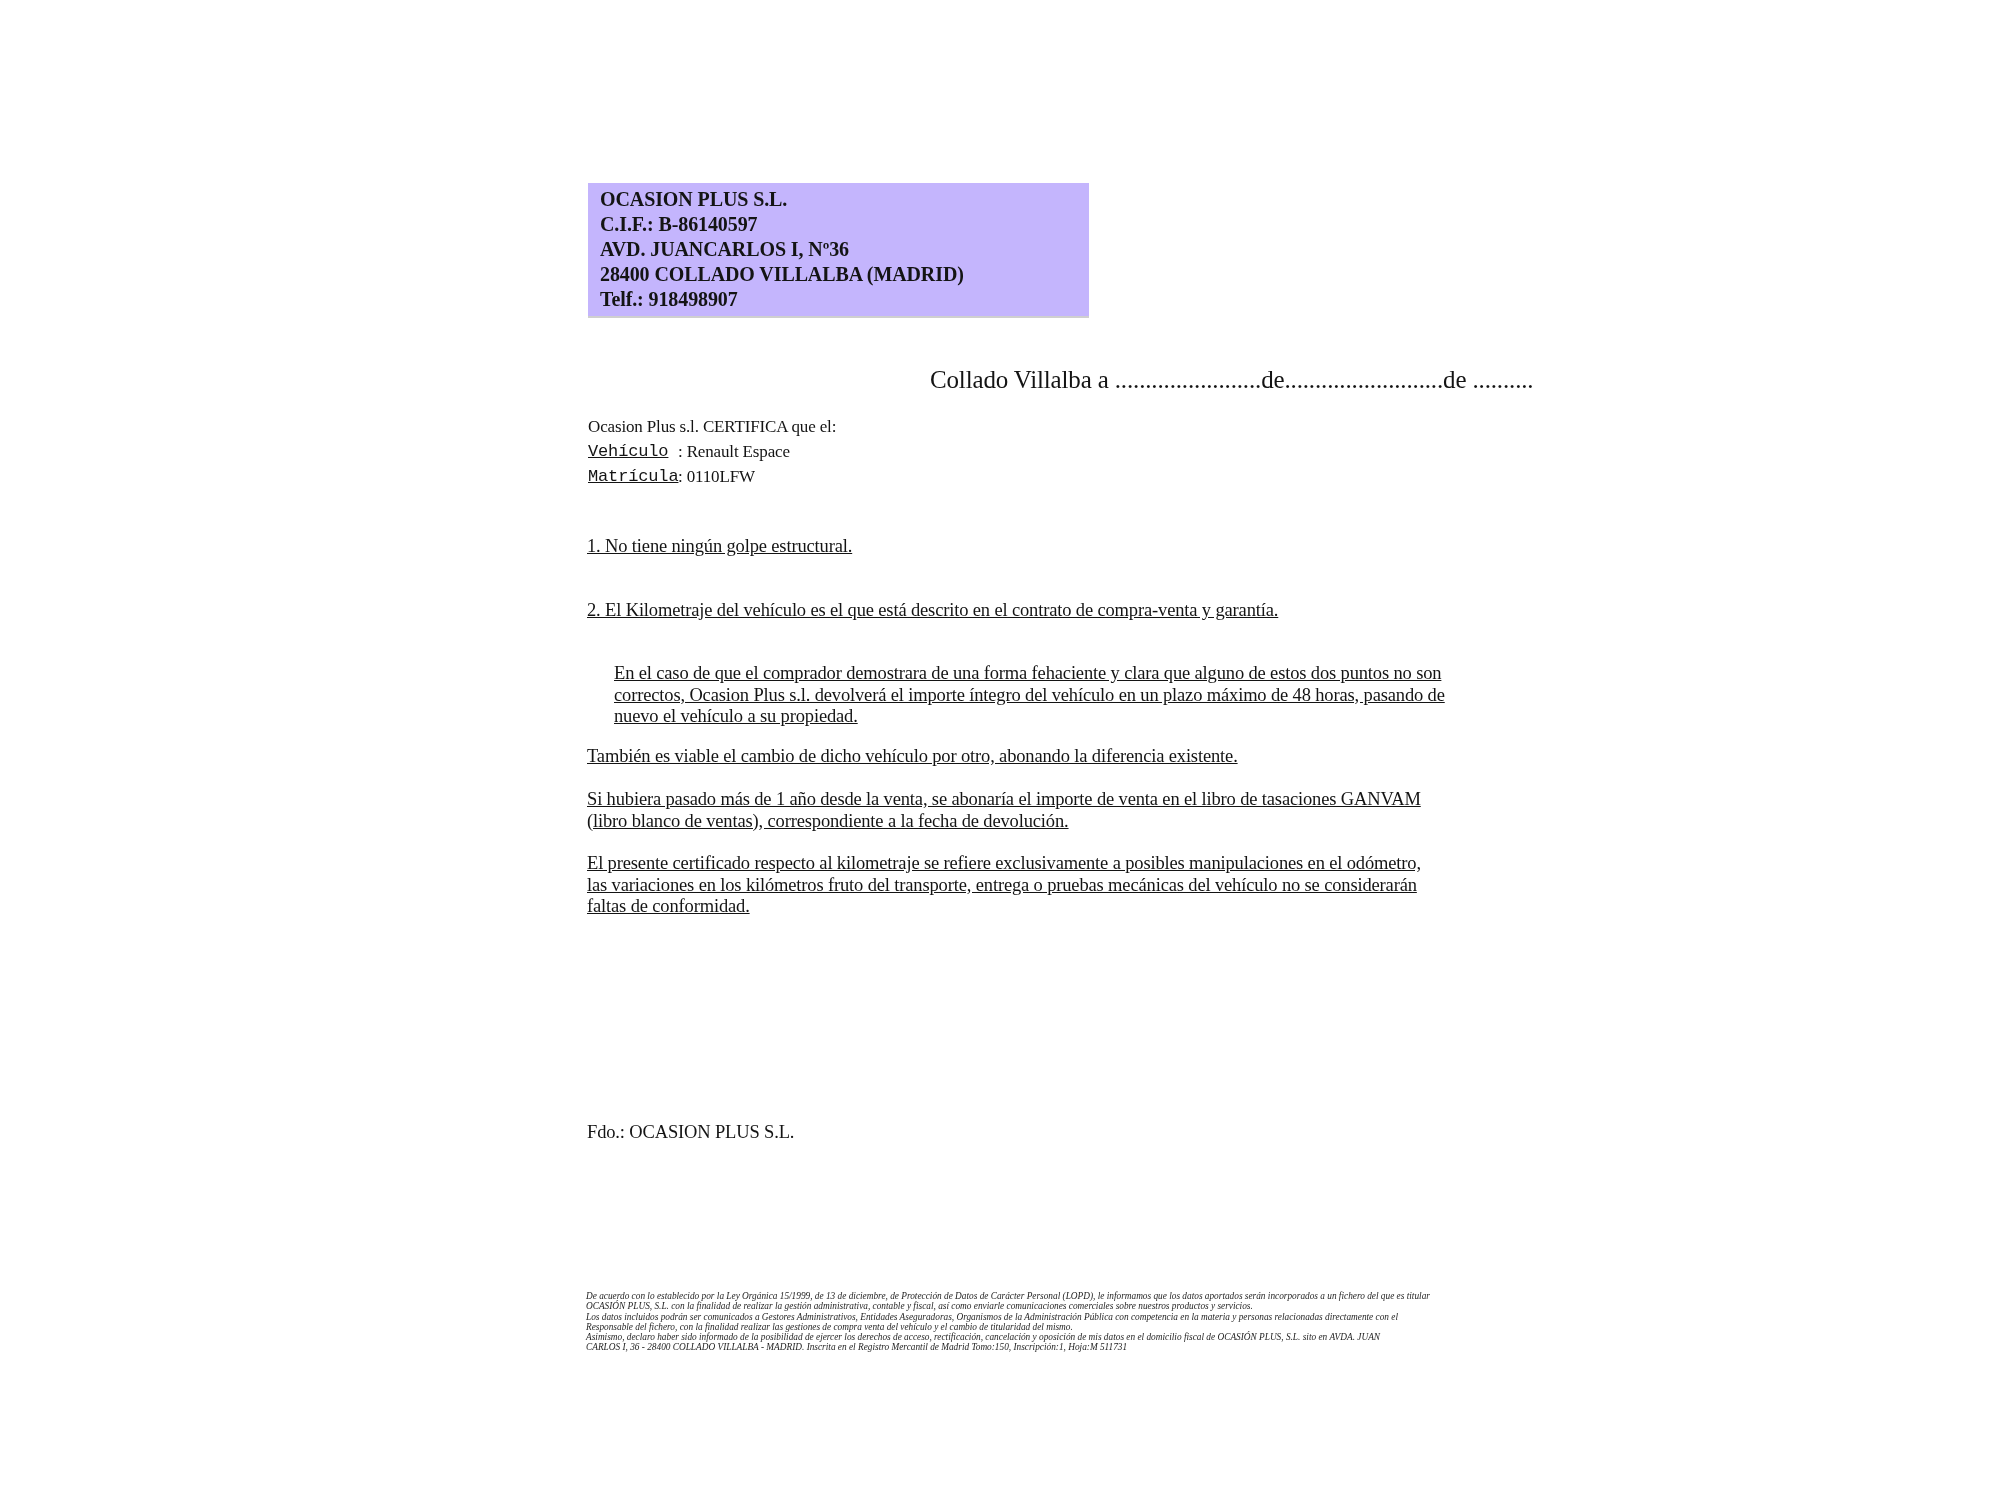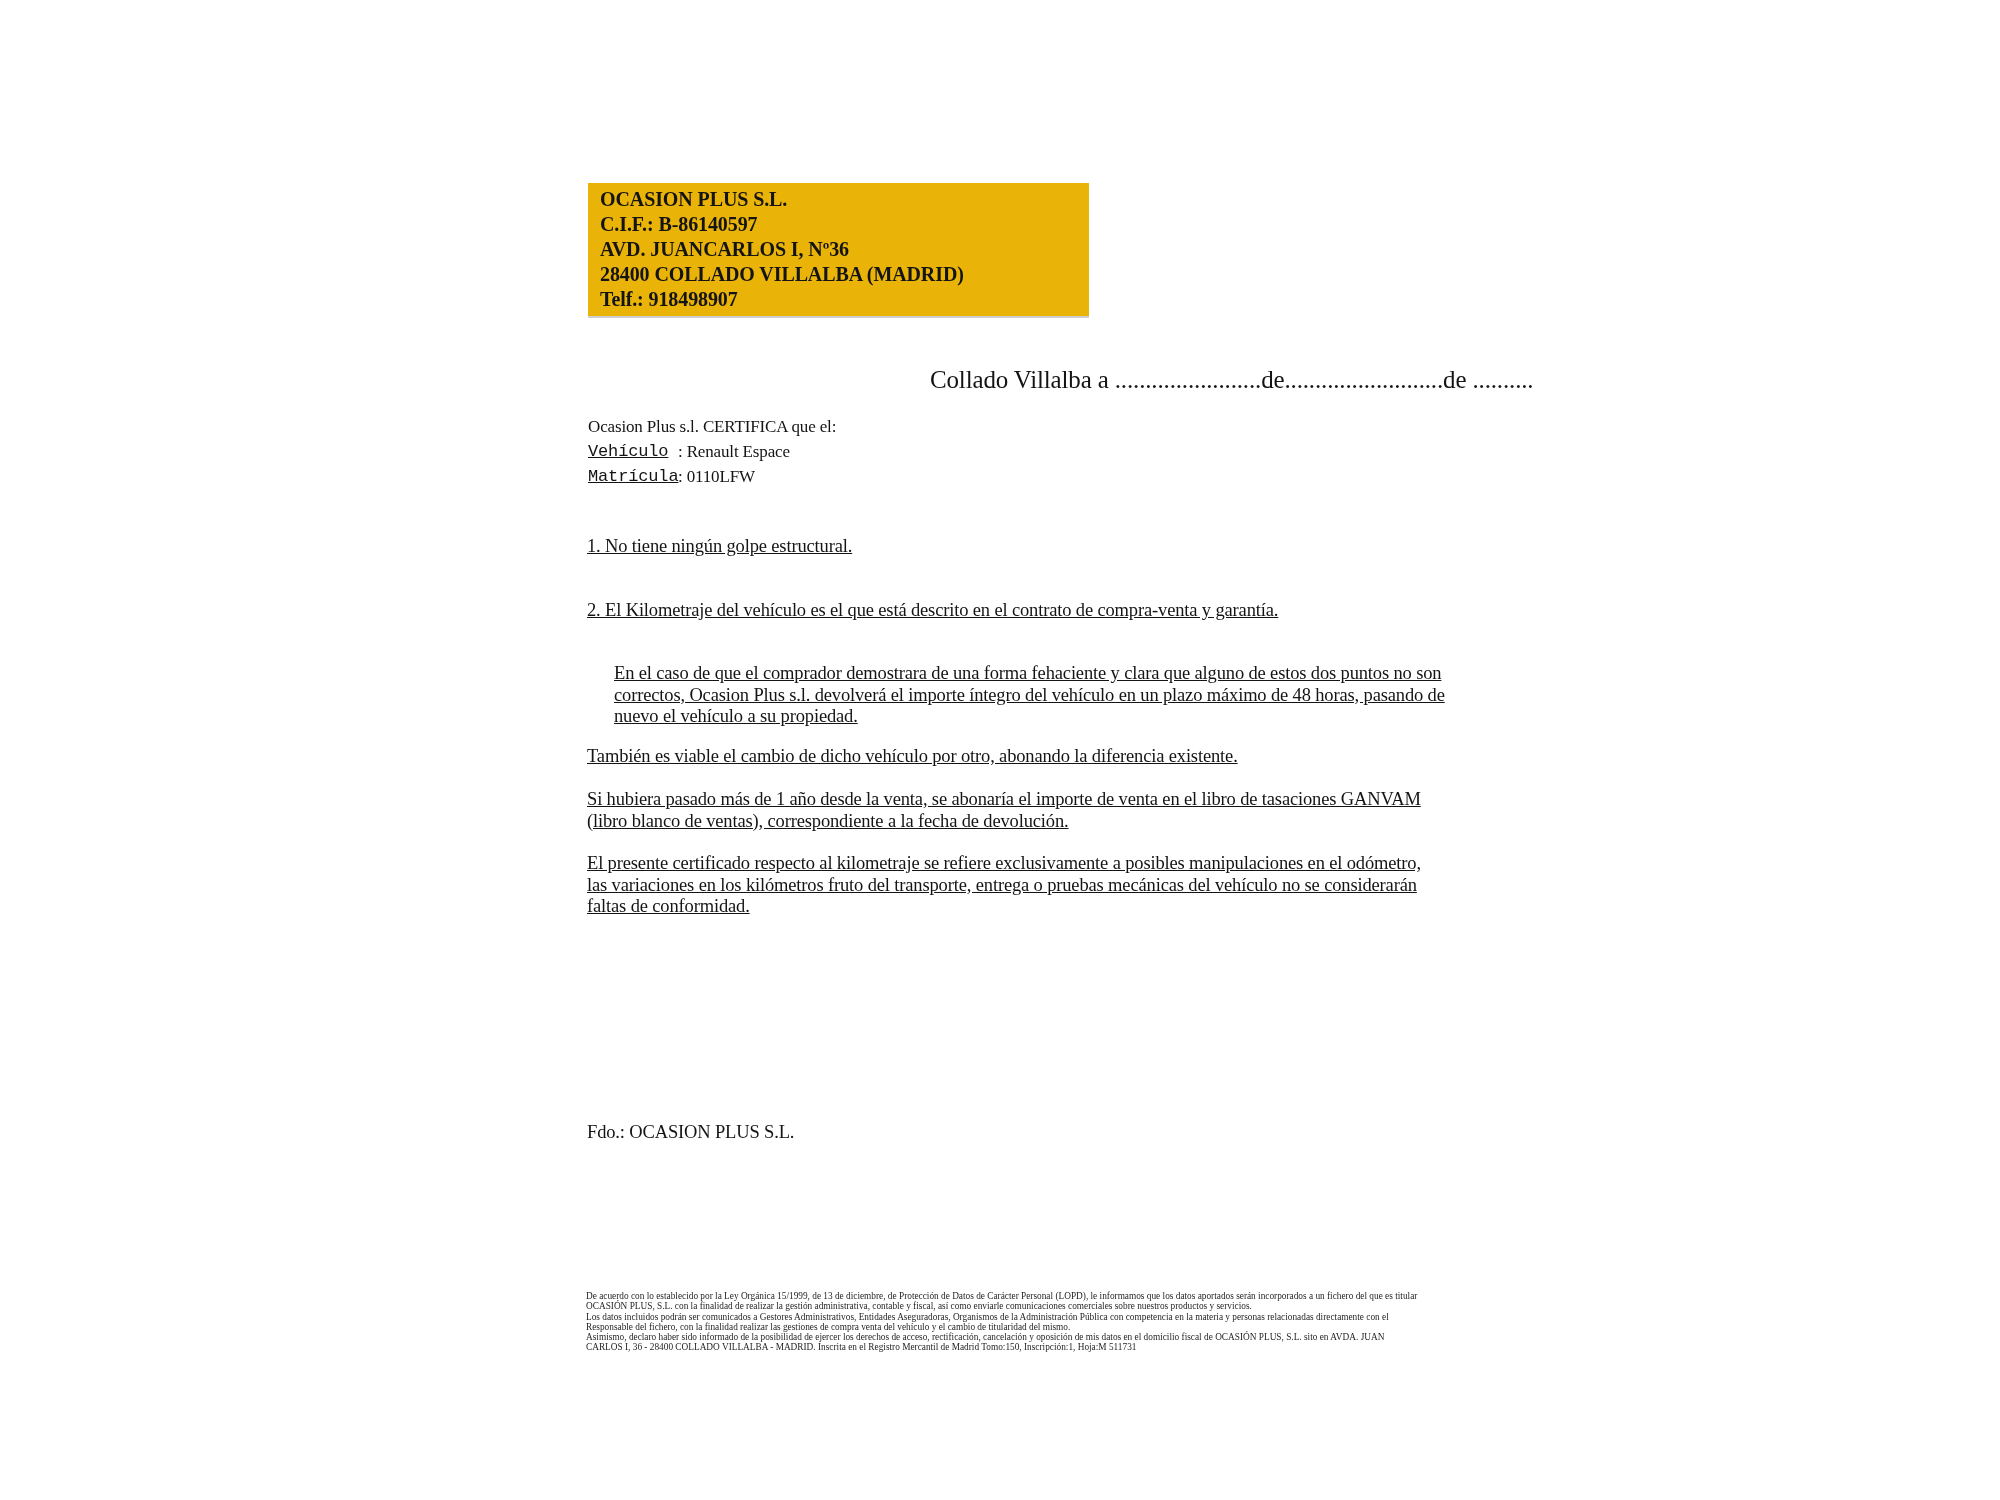--- a/index.html
+++ b/index.html
@@ -16,21 +16,21 @@
     font-family: "Liberation Serif", "DejaVu Serif", serif;
     overflow: hidden;
   }
   .header-box {
     position: absolute;
     left: 588px;
     top: 183px;
     width: 501px;
     box-sizing: border-box;
     padding: 4px 12px;
-    background: #eab308;
+    background: #c4b5fd;
     border-bottom: 2px solid #cfcfcf;
     font-weight: bold;
     font-size: 20px;
     line-height: 25px;
     letter-spacing: -0.1px;
     white-space: nowrap;
   }
   .date-line {
     position: absolute;
     left: 930px;
@@ -74,20 +74,21 @@
     white-space: nowrap;
   }
   .legal-footer {
     position: absolute;
     left: 586px;
     top: 1291px;
     font-size: 9.3px;
     line-height: 10.3px;
     letter-spacing: 0;
     color: #1f1f1f;
+    font-style: italic;
   }
   .legal-footer div { white-space: nowrap; }
 </style>
 </head>
 <body>
 
 <div class="doc-page">
 
   <div class="header-box">
       <div>OCASION PLUS S.L.</div>

